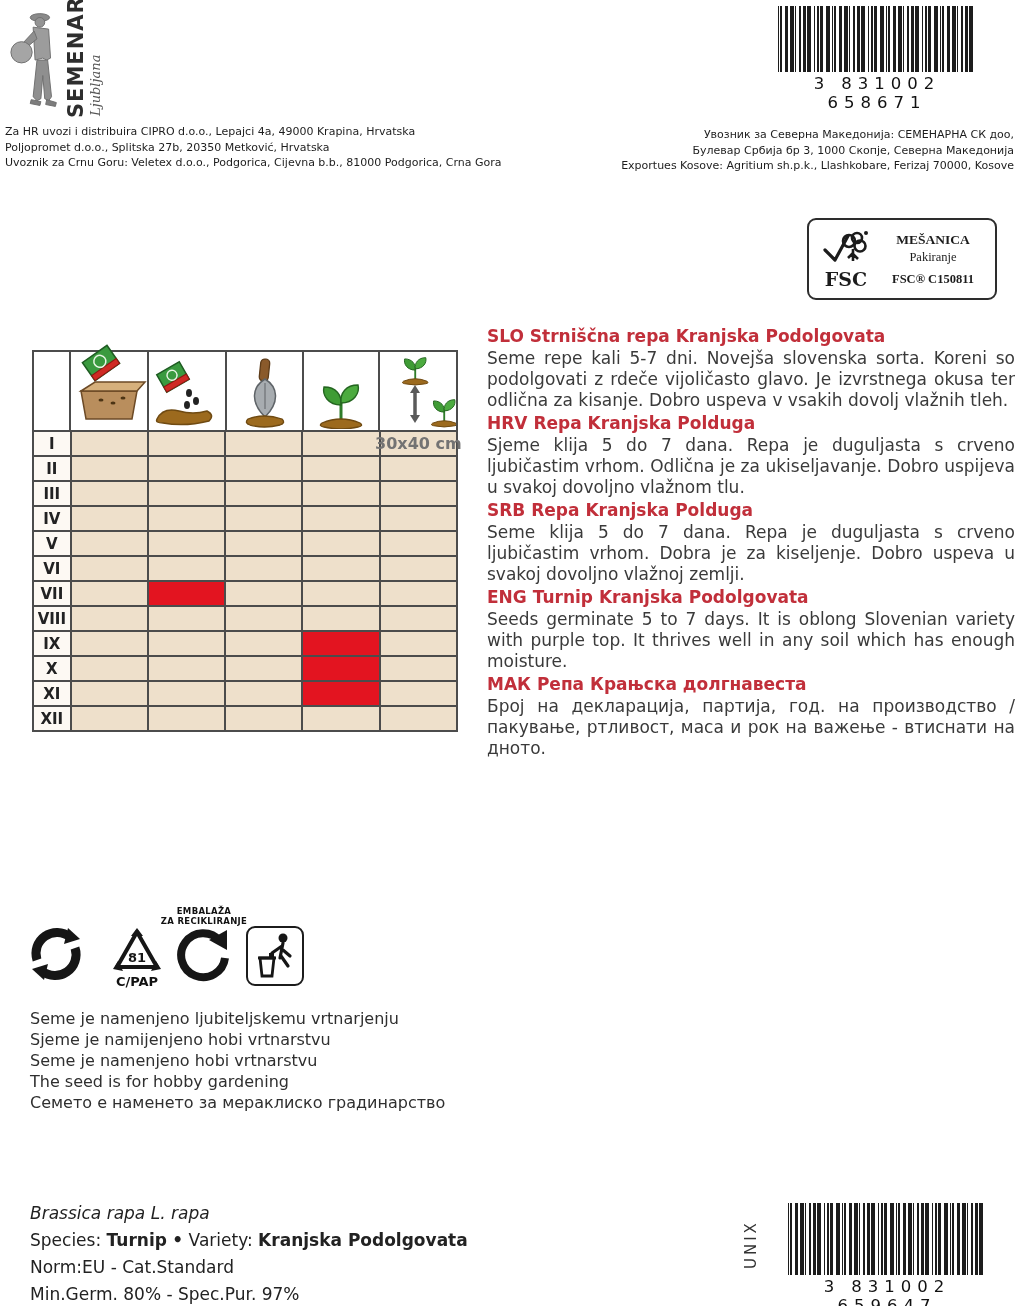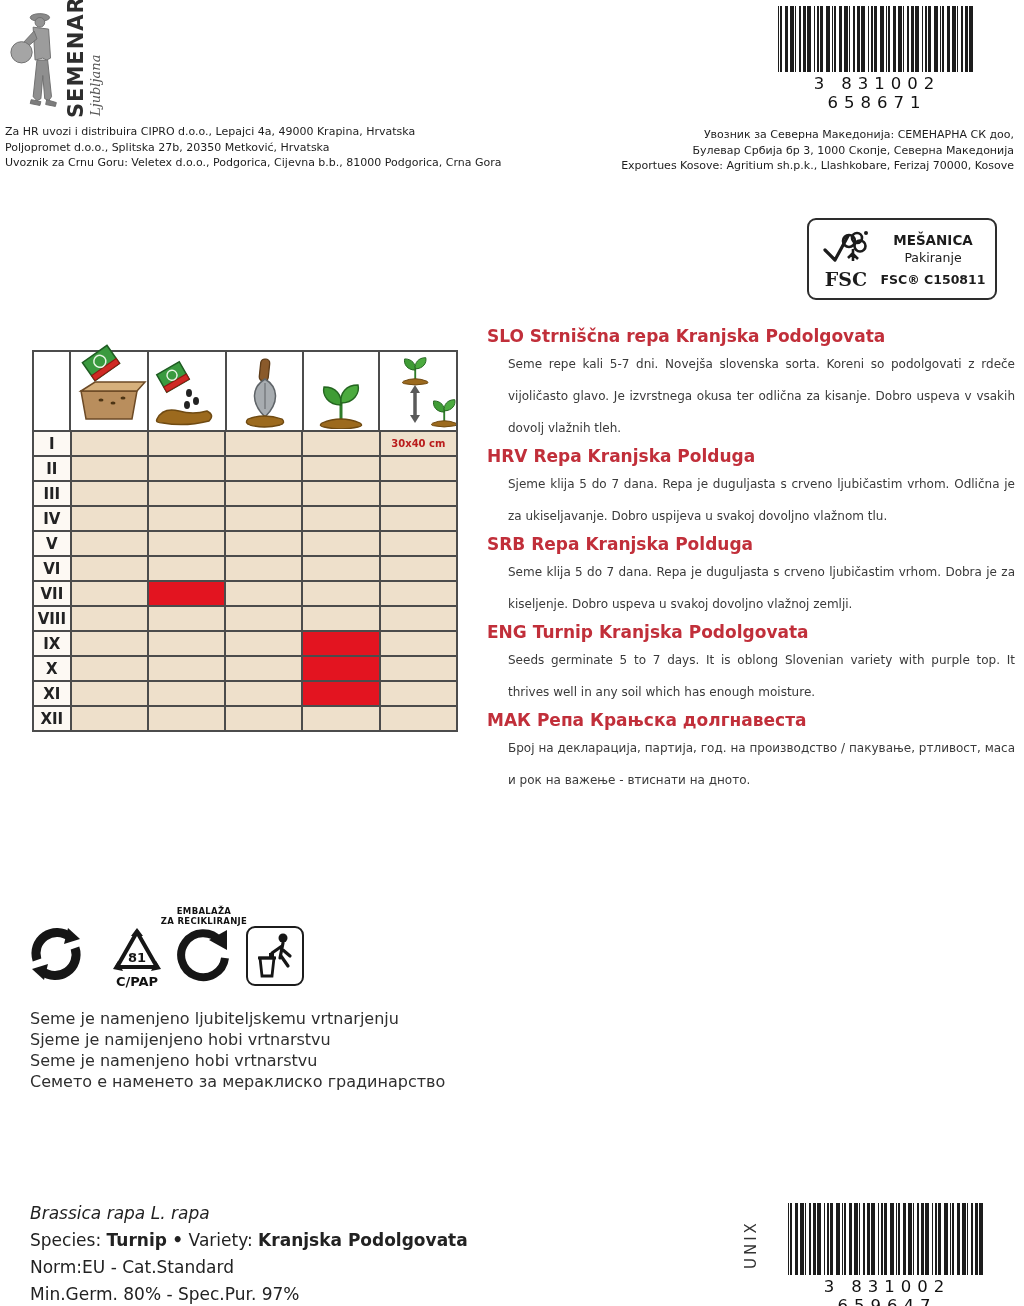--- a/index.html
+++ b/index.html
@@ -34,40 +34,40 @@
     writing-mode:vertical-rl; transform:rotate(180deg);
     font-size:15px; letter-spacing:3px; color:#333; }
   
   .dist-left  { position:absolute; left:5px;  top:124px; font-size:11px; line-height:15.5px; color:#1d1d1d; }
   .dist-right { position:absolute; right:10px; top:127px; font-size:11px; line-height:15.5px; color:#1d1d1d; text-align:right; }
   
   .fsc-box { position:absolute; left:807px; top:218px; width:190px; height:82px;
     border:2.5px solid #2d2d2d; border-radius:9px; display:flex; align-items:center; padding:4px 6px; }
   .fsc-left { width:62px; display:flex; flex-direction:column; align-items:center;justify-content:flex-end; }
   .fsc-word { font-family:"DejaVu Serif", serif; font-weight:bold; font-size:19px; color:#1c1c1c; line-height:1; margin-top:1px; }
-  .fsc-right { flex:1; text-align:center; color:#1c1c1c; }
+  .fsc-right { flex:1; text-align:center; color:#1c1c1c;font-family:Liberation Serif, serif; }
   .fsc-l1 { font-weight:bold; font-size:13.5px; }
   .fsc-l2 { font-size:12.5px; margin-top:2px; }
   .fsc-l3 { font-weight:bold; font-size:12.5px; margin-top:7px; }
   
   .cal { position:absolute; left:32px; top:350px; width:426px; border:2px solid #4c4c4c; background:#fff; overflow:visible; }
   .cal-head { display:flex; height:78px; overflow:visible; }
   .cal-head .cal-mcol { width:36px; }
   .cal-hcell { width:78px; border-left:2px solid #4c4c4c; display:flex; align-items:flex-end; justify-content:center; overflow:visible; }
   .cal-row { display:flex; height:25px; }
   .cal-row .cal-mcol { width:36px; border-top:2px solid #4c4c4c; font-weight:bold; font-size:15px; color:#222;
     display:flex; align-items:center; justify-content:center; background:#fdf9f3; }
   .cal-cell { width:78px; border-left:2px solid #4c4c4c; border-top:2px solid #4c4c4c; background:#eee0cb; position:relative; }
   .cal-bar { position:absolute; inset:0; background:#e31420; }
   .cal-spacing { position:absolute; inset:0; display:flex; align-items:center; justify-content:center;
-    font-size:10px; font-weight:bold; color:#b91c1c; white-space:nowrap; }
+    font-size:16px; font-weight:bold; color:#737373; white-space:nowrap; }
   
   .desc { position:absolute; left:487px; top:324px; width:528px; }
   .desc h3 { font-size:17px; line-height:24px; font-weight:bold; }
-  .desc p { font-size:12px; line-height:32px; color:#3a3a3a; text-align:justify;margin-left:21px; }
+  .desc p { font-size:17px; line-height:21px; color:#3a3a3a; text-align:justify; }
   
   .greendot { position:absolute; left:28px; top:926px; }
   .cpap { position:absolute; left:100px; top:926px; width:74px; text-align:center; }
   .cpap-label { font-weight:bold; font-size:13px; color:#111; margin-top:-2px; }
   .embalaza { position:absolute; left:158px; top:906px; width:92px; text-align:center; }
   .embalaza-caption { font-size:8.5px; font-weight:bold; line-height:10px; color:#111; letter-spacing:.3px; }
   .tidyman { position:absolute; left:246px; top:926px; width:58px; height:60px;
     border:2.5px solid #1c1c1c; border-radius:9px; display:flex; align-items:center; justify-content:center; }
   
   .hobby { position:absolute; left:30px; top:1008px; font-size:16px; line-height:21px; color:#2f2f2f; }
@@ -407,20 +407,21 @@
       <rect x="17" y="21" width="5" height="5" fill="#161616"></rect>
       <path d="M8,26 L22,26 L20,44 L10,44 Z" fill="none" stroke="#161616" stroke-width="2.8"></path>
       <path d="M6,26 L24,26" stroke="#161616" stroke-width="2.8"></path>
     </svg>
   </div>
 
   <div class="hobby">
     <div>Seme je namenjeno ljubiteljskemu vrtnarjenju</div>
     <div>Sjeme je namijenjeno hobi vrtnarstvu</div>
     <div>Seme je namenjeno hobi vrtnarstvu</div>
+    <div>The seed is for hobby gardening</div>
     <div>Семето е наменето за мераклиско градинарство</div>
   </div>
 
 
   <div class="product">
     <div class="latin">Brassica rapa L. rapa</div>
     <div>
       <span>Species:</span>
       <b>Turnip</b>
       <b>•</b>

